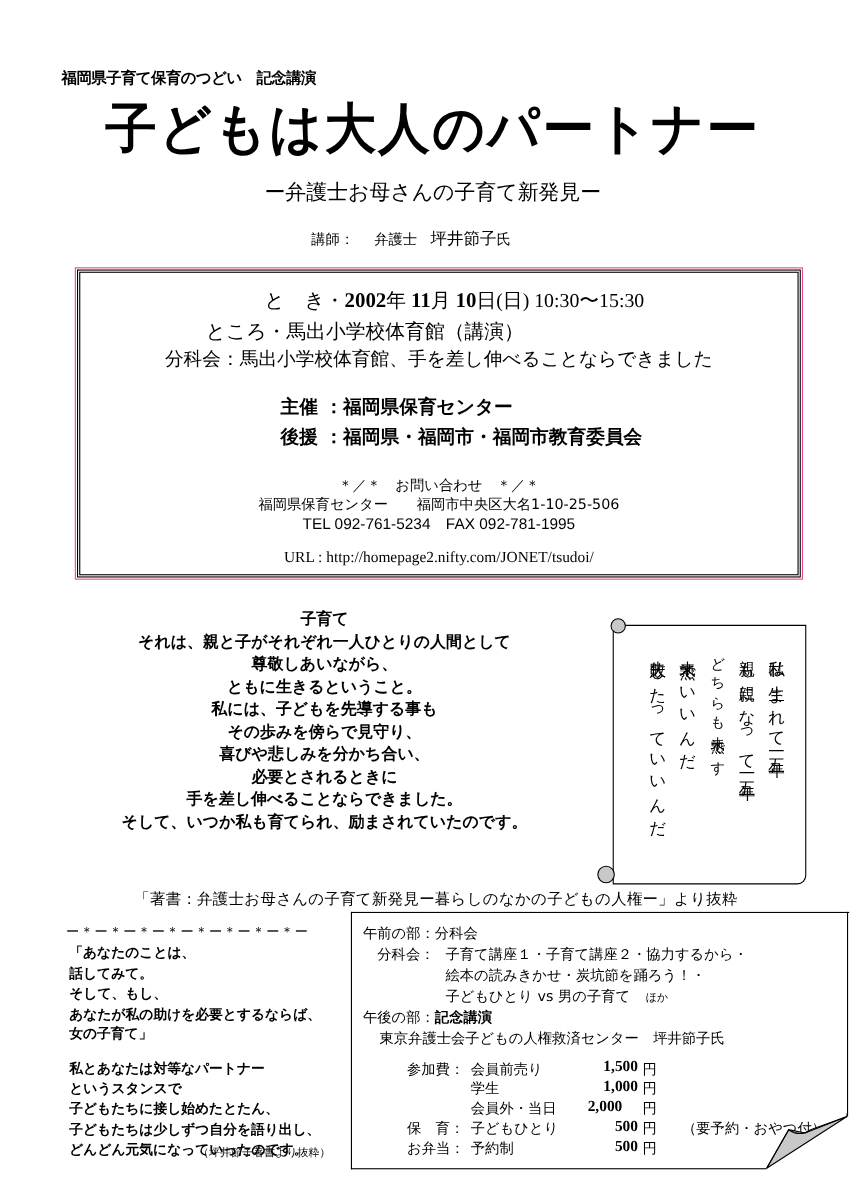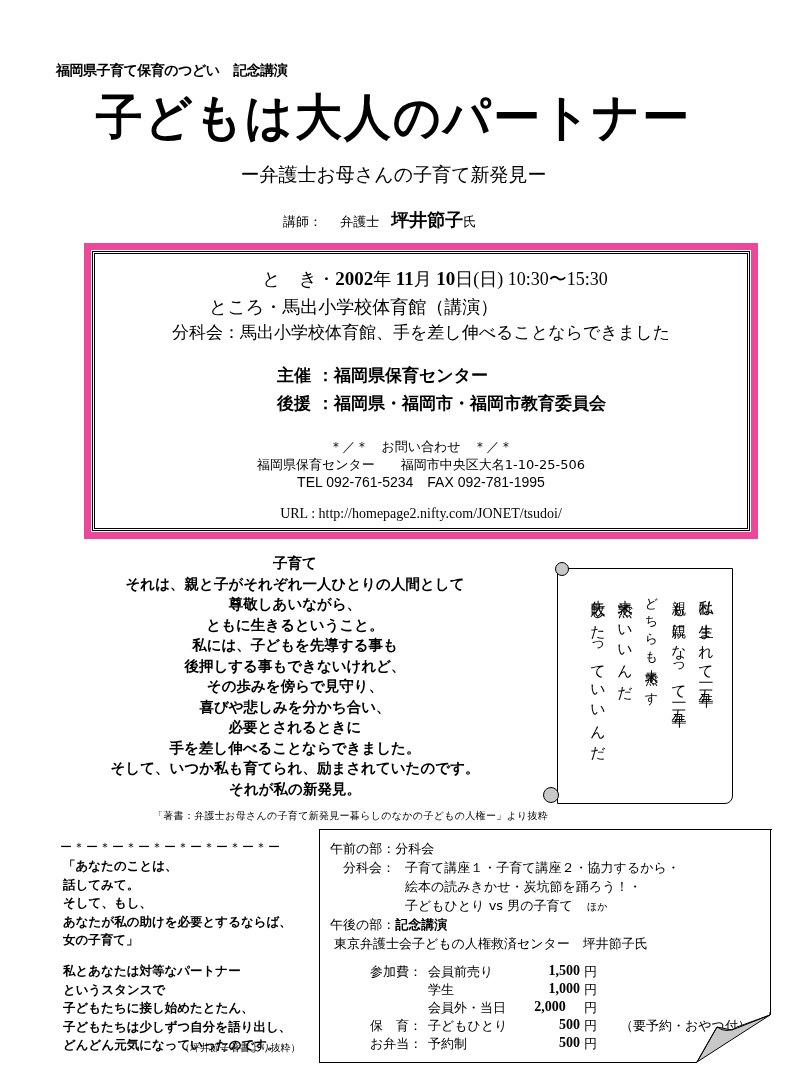--- a/index.html
+++ b/index.html
@@ -2,25 +2,25 @@
 <html><head>
 <meta charset="utf-8">
 <style>
   html, body { margin: 0; padding: 0; background: #ffffff; }
   body { width: 787px; height: 1089px; position: relative; overflow: hidden; color: #000; font-family: "DejaVu Sans", sans-serif; }
   .abs { position: absolute; }
   .event-label { left: 56px; top: 62px; font-size: 14px; font-weight: bold; letter-spacing: -0.5px; }
   .main-title { left: 0; width: 787px; top: 86px; text-align: center; font-size: 47px; font-weight: bold; letter-spacing: 2px; transform: scaleY(1.05); }
   .subtitle { left: 0; width: 787px; top: 162px; text-align: center; font-size: 19px; }
   .lecturer { left: 283px; top: 208px; font-size: 13px; white-space: nowrap; }
-  .lecturer .name { font-size: 18px; font-weight: bold; margin-left: 8px; }
+  .lecturer .name { font-size: 15px; font-weight: normal; margin-left: 8px; }
   .lecturer .suffix { font-size: 13px; }
   .lecturer .role { margin-left: 14px; }
 
-  .info-frame { left: 84px; top: 243px; width: 660px; height: 282px; border: 7px solid #ec4899; }
+  .info-frame { left: 68px; top: 243px; width: 660px; height: 282px; border: 1px solid #ec4899; }
   .info-frame::before { content: ""; position: absolute; left: 1px; top: 1px; right: 1px; bottom: 1px; border: 1px solid #000; }
   .info-frame::after  { content: ""; position: absolute; left: 3px; top: 3px; right: 3px; bottom: 3px; border: 1px solid #000; }
   .info-line { left: 0; width: 660px; text-align: center; white-space: nowrap; font-family: "Liberation Serif", "DejaVu Serif", serif; }
   .when { top: 17px; font-size: 18px; padding-left: 14px; }
   .when b { font-size: 19px; }
   .where { top: 45px; font-size: 18px; text-align: left; left: 118px; }
   .sessions { top: 71px; font-size: 17px; }
   .host { top: 114px; font-size: 17px; font-weight: bold; text-align: left; left: 186px; font-family: "DejaVu Sans", sans-serif; }
   .support { top: 142px; font-size: 17px; font-weight: bold; text-align: left; left: 186px; font-family: "DejaVu Sans", sans-serif; }
   .contact-h { top: 188px; font-size: 13px; font-family: "DejaVu Sans", sans-serif; }
@@ -32,21 +32,21 @@
   .poem div { white-space: nowrap; }
 
   .scroll { left: 545px; top: 558px; width: 188px; height: 246px; }
   .scroll-body { position: absolute; left: 12px; top: 10px; width: 174px; height: 234px; border-left: 1.5px solid #000; border-top: 1.5px solid #000; border-bottom: 1.5px solid #000; border-right: 1.5px solid #000; border-radius: 0 0 8px 0; border-top-right-radius: 0; }
   .curl-tl { position: absolute; left: 10px; top: 4px; width: 12px; height: 12px; border-radius: 50%; background: #c8c8c8; border: 1px solid #000; }
   .curl-bl { position: absolute; left: -2px; top: 229px; width: 14px; height: 14px; border-radius: 50%; background: #c8c8c8; border: 1px solid #000; }
   .scroll-text { position: absolute; left: 24px; top: 30px; width: 150px; height: 200px; writing-mode: vertical-rl; font-family: "DejaVu Serif", serif; font-size: 15px; line-height: 27px; letter-spacing: 3px; }
   .scroll-text div { white-space: nowrap; }
   .scroll-text .sm { font-size: 13px; }
 
-  .citation { left: 153px; top: 809px; font-size: 10px; white-space: nowrap; letter-spacing: 0.3px; }
+  .citation { left: 122px; top: 809px; font-size: 14px; white-space: nowrap; letter-spacing: 0.3px; }
 
   .divider-stars { left: 60px; top: 839px; font-size: 12px; white-space: nowrap; letter-spacing: 1px; }
   .quote { left: 63px; top: 857px; font-size: 12.5px; font-weight: bold; line-height: 18.5px; font-family: "DejaVu Serif", serif; }
   .quote div, .story div { white-space: nowrap; }
   .story { left: 63px; top: 962px; font-size: 12.5px; font-weight: bold; line-height: 18.5px; font-family: "DejaVu Serif", serif; }
   .story-src { left: 180px; top: 1041px; font-size: 10px; white-space: nowrap; }
 
   .program { left: 319px; top: 829px; width: 452px; height: 233px; border: 1px solid #000; border-right: none; border-bottom: none; }
   .program-right { left: 770px; top: 829px; width: 1px; height: 186px; background: #000; }
   .program-bottom { left: 319px; top: 1062px; width: 378px; height: 1px; background: #000; }
@@ -84,27 +84,25 @@
   <div class="abs info-line contact-t">TEL 092-761-5234　FAX 092-781-1995</div>
   <div class="abs info-line url">URL : http://homepage2.nifty.com/JONET/tsudoi/</div>
 </div>
 
 <div class="abs poem">
   <div>子育て</div>
   <div>それは、親と子がそれぞれ一人ひとりの人間として</div>
   <div>尊敬しあいながら、</div>
   <div>ともに生きるということ。</div>
   <div>私には、子どもを先導する事も</div>
-  <div>後押しする事もできないけれど、</div>
   <div>その歩みを傍らで見守り、</div>
   <div>喜びや悲しみを分かち合い、</div>
   <div>必要とされるときに</div>
   <div>手を差し伸べることならできました。</div>
   <div>そして、いつか私も育てられ、励まされていたのです。</div>
-  <div>それが私の新発見。</div>
 </div>
 
 <div class="abs scroll">
   <div class="scroll-body"></div>
   <div class="curl-tl"></div>
   <div class="curl-bl"></div>
   <div class="scroll-text">
     <div>私は生まれて一五年</div>
     <div>親も親になって一五年</div>
     <div class="sm">どちらも未熟です</div>
@@ -139,21 +137,21 @@
   <div class="prog-line" style="left:23px; top:29px;">分科会：</div>
   <div class="prog-line" style="left:85px; top:29px;">子育て講座１・子育て講座２・協力するから・</div>
   <div class="prog-line" style="left:85px; top:48px;">絵本の読みきかせ・炭坑節を踊ろう！・</div>
   <div class="prog-line" style="left:85px; top:67px;">
     <span>子どもひとり vs 男の子育て</span>
     <span style="font-size:10px; margin-left:10px;">ほか</span>
   </div>
   <div class="prog-line" style="left:10px; top:86px;text-align:center;">
     <span>午後の部：</span><b>記念講演</b>
   </div>
-  <div class="prog-line" style="left:14px; top:105px;text-align:right;">東京弁護士会子どもの人権救済センター　坪井節子氏</div>
+  <div class="prog-line" style="left:25px; top:105px;text-align:right;">東京弁護士会子どもの人権救済センター　坪井節子氏</div>
 
   <div class="fee-row" style="left:50px; top:133px;">
     <span style="position:absolute; left:0; width:58px;">参加費：</span>
     <span style="position:absolute; left:58px;">会員前売り</span>
     <span class="fee-amount" style="left:150px;">1,500</span>
     <span class="fee-unit" style="left:214px;">円</span>
   </div>
   <div class="fee-row" style="left:50px; top:151px;">
     <span style="position:absolute; left:58px;">学生</span>
     <span class="fee-amount" style="left:150px;">1,000</span>

